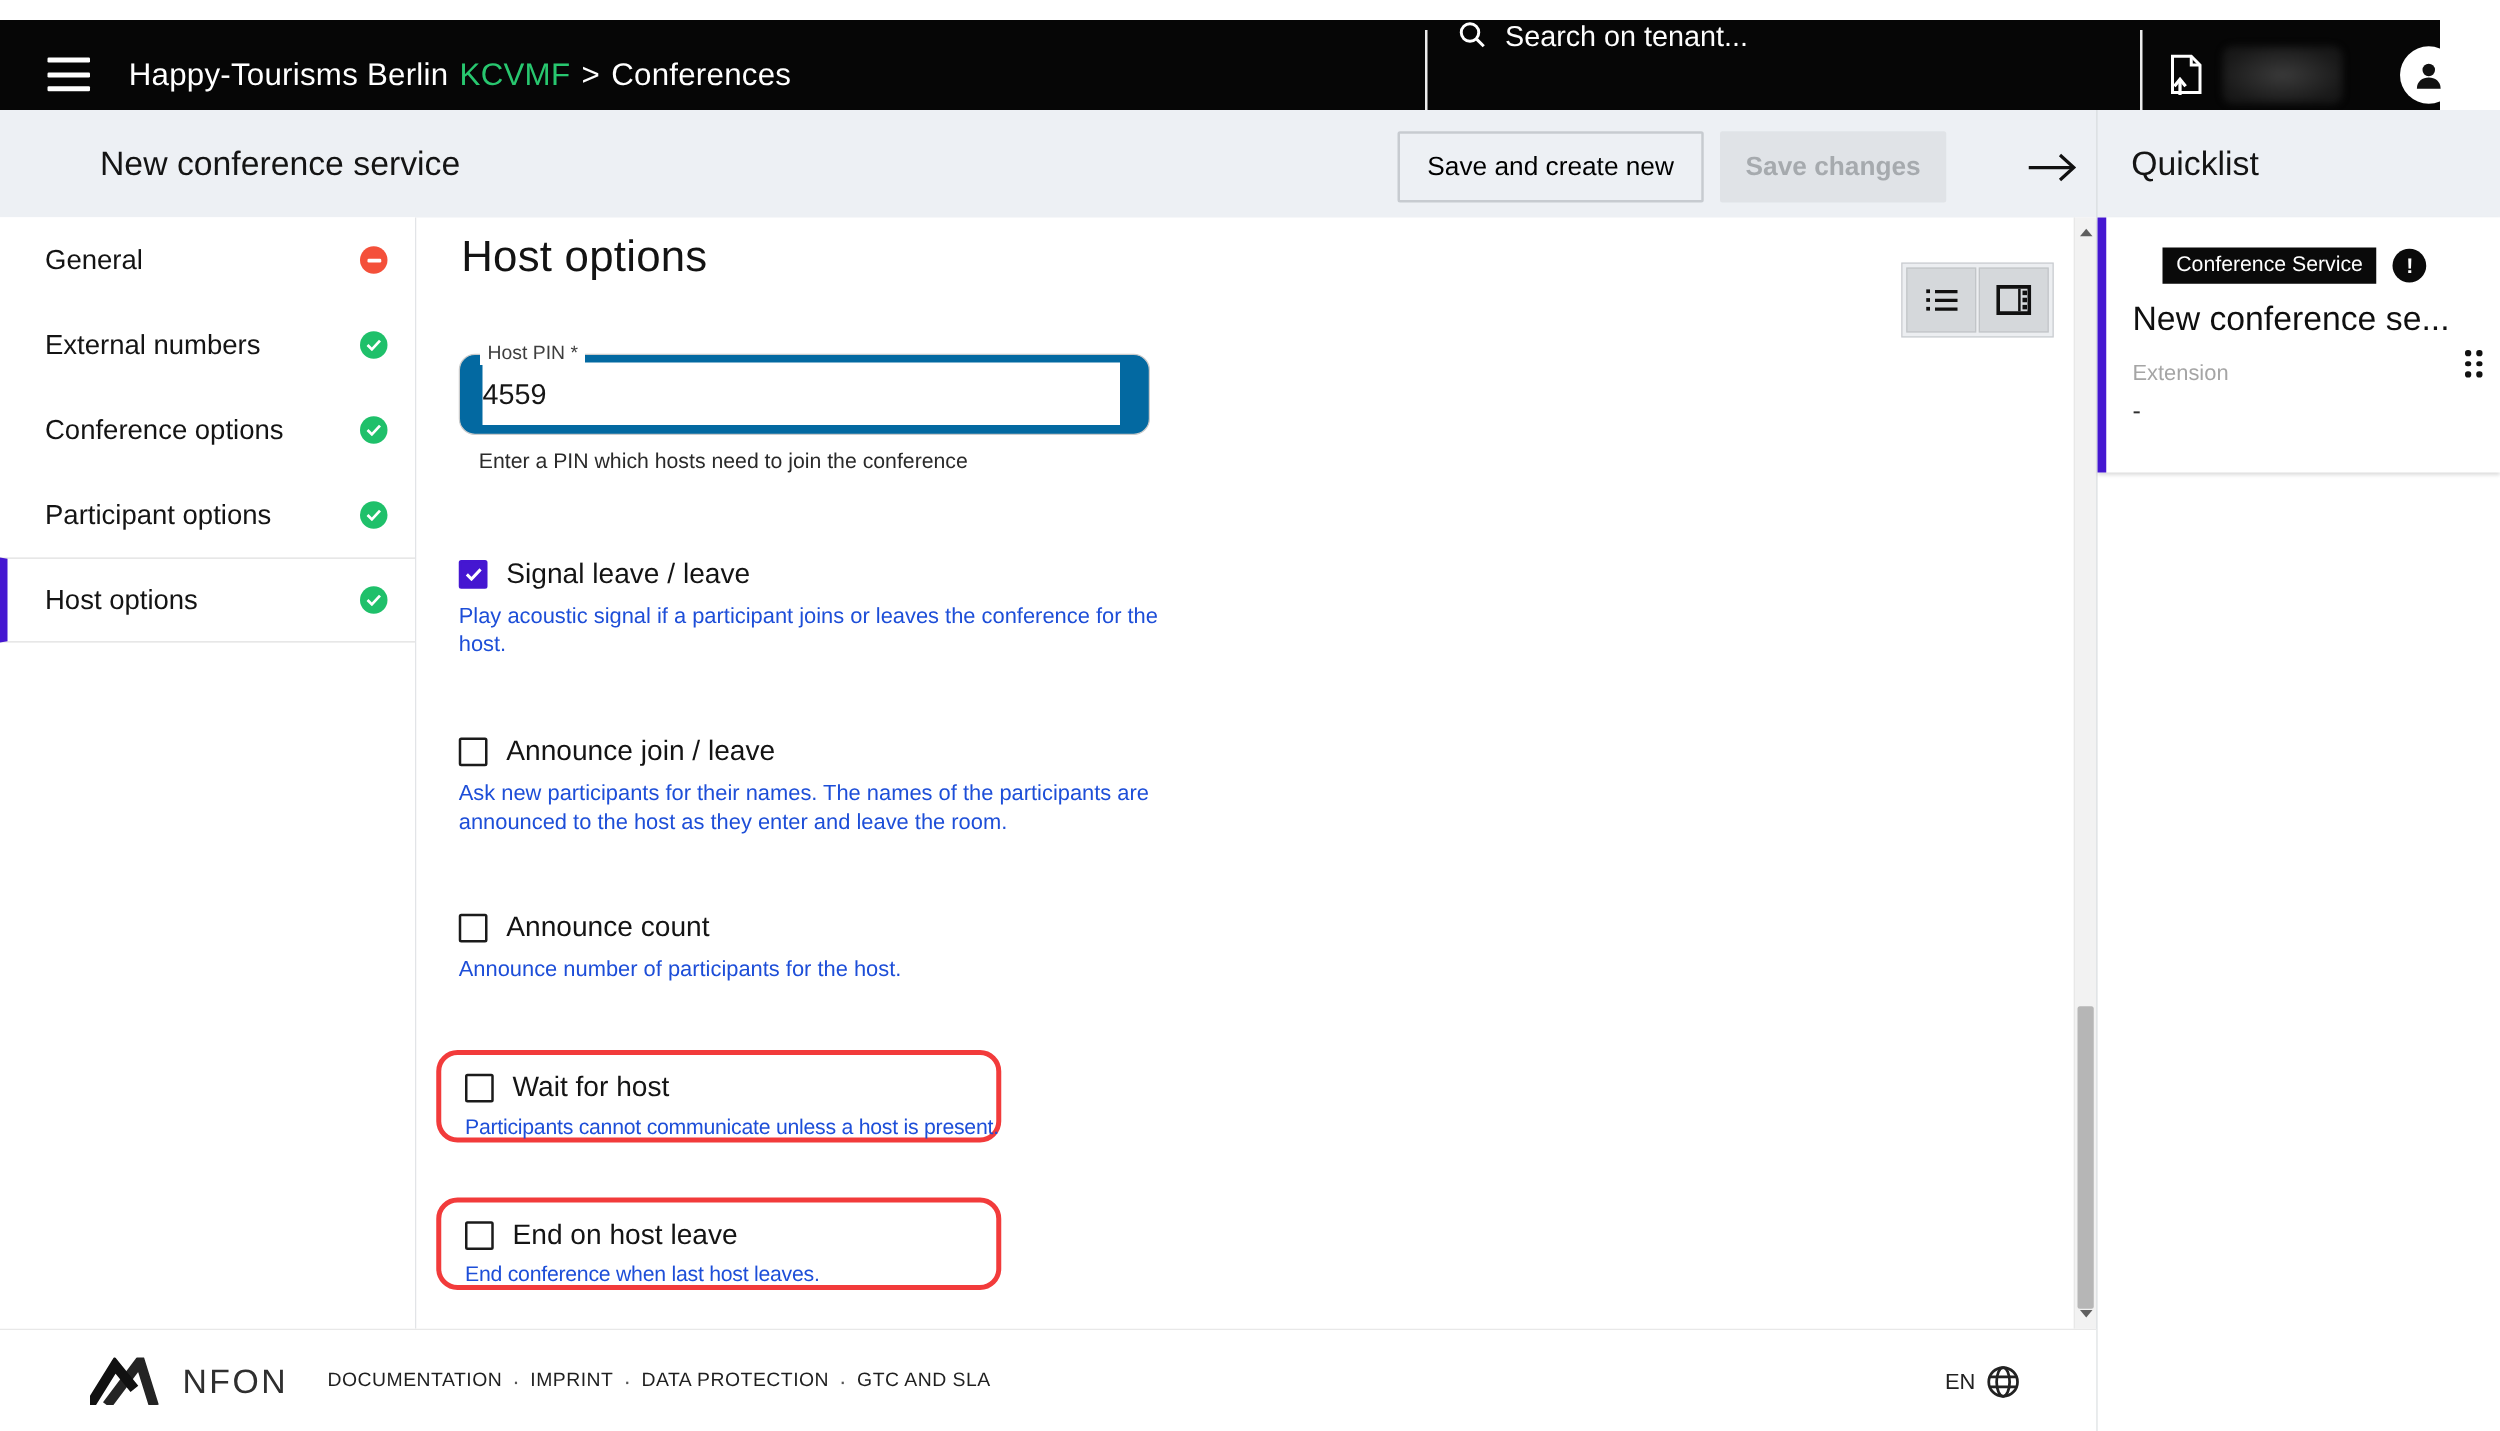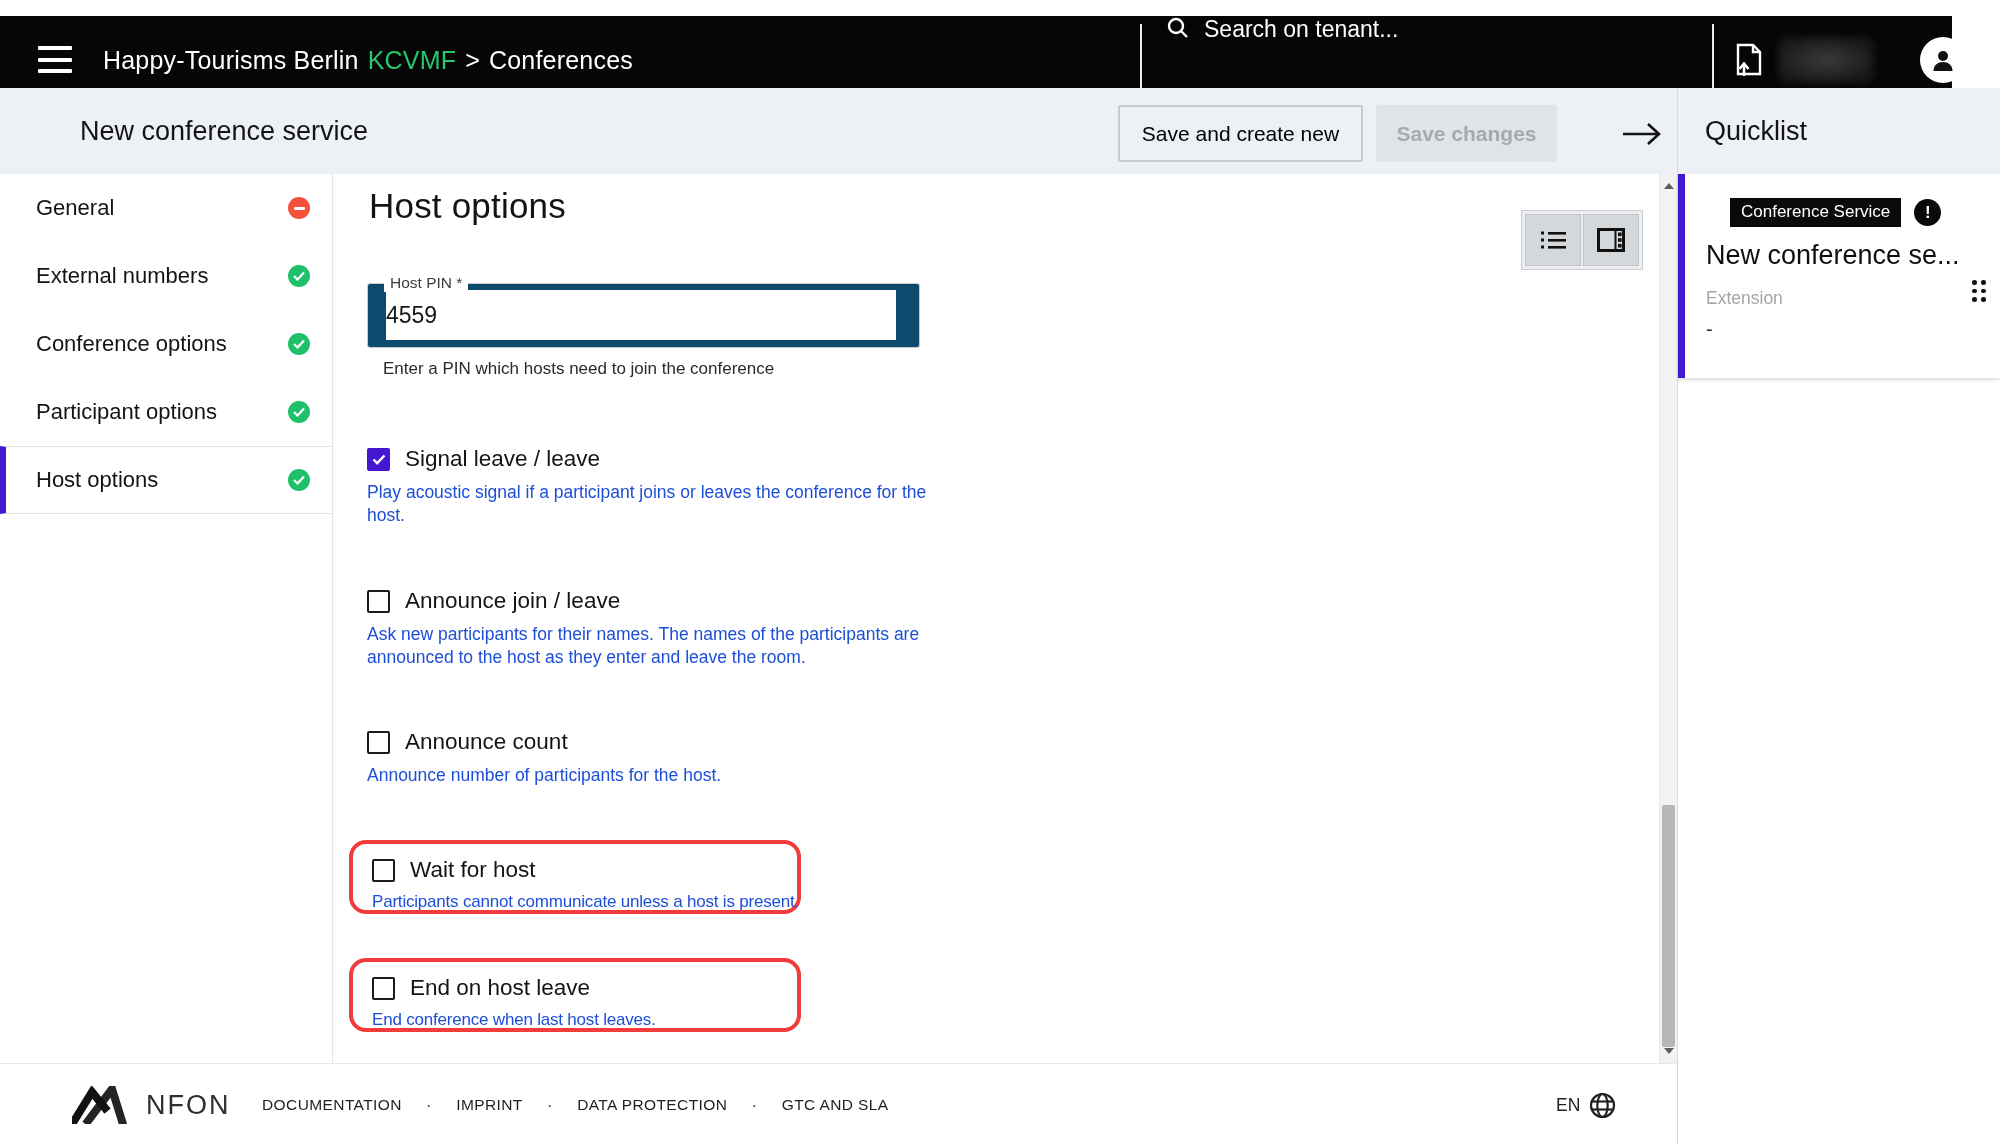--- a/index.html
+++ b/index.html
@@ -41,21 +41,21 @@
   .status { width:22px; height:22px; border-radius:50%; display:flex; align-items:center; justify-content:center; flex:none; }
   .status.error { background:var(--status_error,#f4503a); }
   .status.ok { background:var(--status_ok,#1fc06a); }
   .status.error i { display:block; width:11px; height:3px; background:#fff; border-radius:1px; }
 
   
   #main-heading { left:369px; top:186px; font-size:35px; font-weight:400; color:#131313; letter-spacing:.2px; }
   #view-toggle { left:1521px; top:210px; display:flex; gap:2px; border:1px solid #c9cccf; padding:3px; background:#eceef1; }
   .vt-btn { width:56px; height:52px; background:#d5d8db; border:1px solid #c2c5c8; display:flex; align-items:center; justify-content:center; cursor:pointer; }
 
-  #pin-field { left:367px; top:283px; width:553px; height:65px; border:1px solid #cbcbcb; border-radius:3px; background:#0c4a6e; }
+  #pin-field { left:367px; top:283px; width:553px; height:65px; border:1px solid #cbcbcb; border-radius:13px; background:#0369a1; }
   #pin-label { position:absolute; top:-10px; left:16px; background:#fff; padding:0 6px; font-size:15.5px; color:#3e3e3e; }
   #pin-input { position:absolute; left:18px; top:6px; width:510px; height:50px; border:none; outline:none; font-size:23px; color:#161616; font-family:"Liberation Sans",sans-serif; }
   #pin-helper { left:383px; top:359px; font-size:17px; color:#2a2a2a; }
 
   .cbrow .head { display:flex; align-items:center; gap:15px; }
   .checkbox { width:23px; height:23px; border:2.5px solid #1b1b1b; border-radius:2px; background:#fff; flex:none; display:flex; align-items:center; justify-content:center; cursor:pointer; }
   .checkbox.checked { background:var(--accent,#4517d1); border-color:var(--accent,#4517d1); }
   .cb-label { font-size:22.5px; color:#141414; }
   .cb-desc { margin-top:9px; font-size:17.5px; line-height:23px; color:#1d4ed8; max-width:562px; }
   #cbrow-0 { left:367px; top:446px; }
@@ -81,21 +81,21 @@
   #qc-title { margin-top:13px; font-size:27px; color:#0f0f0f; white-space:nowrap; overflow:hidden; }
   #qc-handle { position:absolute; right:14px; top:106px; display:grid; grid-template-columns:5px 5px; grid-gap:4px; cursor:grab; }
   #qc-handle i { width:4.5px; height:4.5px; background:#111; border-radius:50%; }
   #qc-field-label { margin-top:17px; font-size:17.5px; color:#a5a5a5; }
   #qc-field-value { margin-top:9px; font-size:20px; color:#2e2e2e; }
 
   
   #footer { left:0; top:1063px; width:1677px; height:82px; background:#fff; border-top:1px solid #e8e8e8; }
   #brand { position:absolute; left:72px; top:0; height:82px; display:flex; align-items:center; gap:10px; }
   #brand-name { font-size:27px; color:#2f2f2f; letter-spacing:2px; }
-  #footer-links { position:absolute; left:262px; top:0; height:82px; display:flex; align-items:center; gap:24px; font-size:15.5px; letter-spacing:.4px; color:#1f1f1f; }
+  #footer-links { position:absolute; left:262px; top:0; height:82px; display:flex; align-items:center; gap:8px; font-size:15.5px; letter-spacing:.4px; color:#1f1f1f; }
   #footer-links .dot { color:#555; font-size:18px; }
   #footer-links span[data-interactable="true"] { cursor:pointer; }
   #lang { position:absolute; left:1556px; top:0; height:82px; display:flex; align-items:center; gap:9px; font-size:17.5px; color:#222; cursor:pointer; }
 </style>
 </head>
 <body>
 
 <div id="app" data-interactable="false">
 
   <div id="topbar" class="abs" data-interactable="false">

